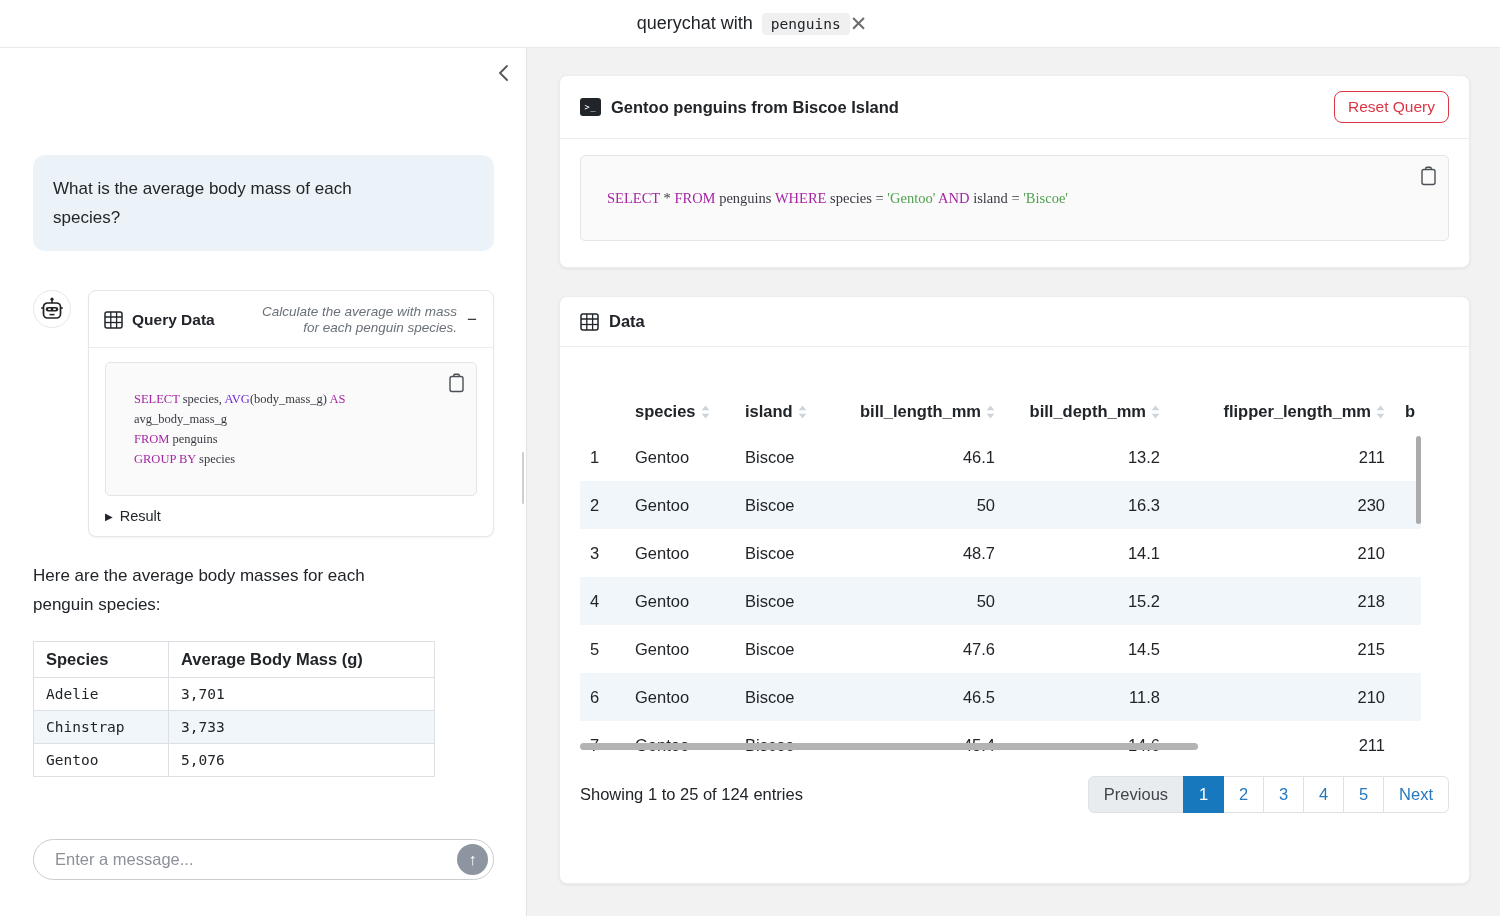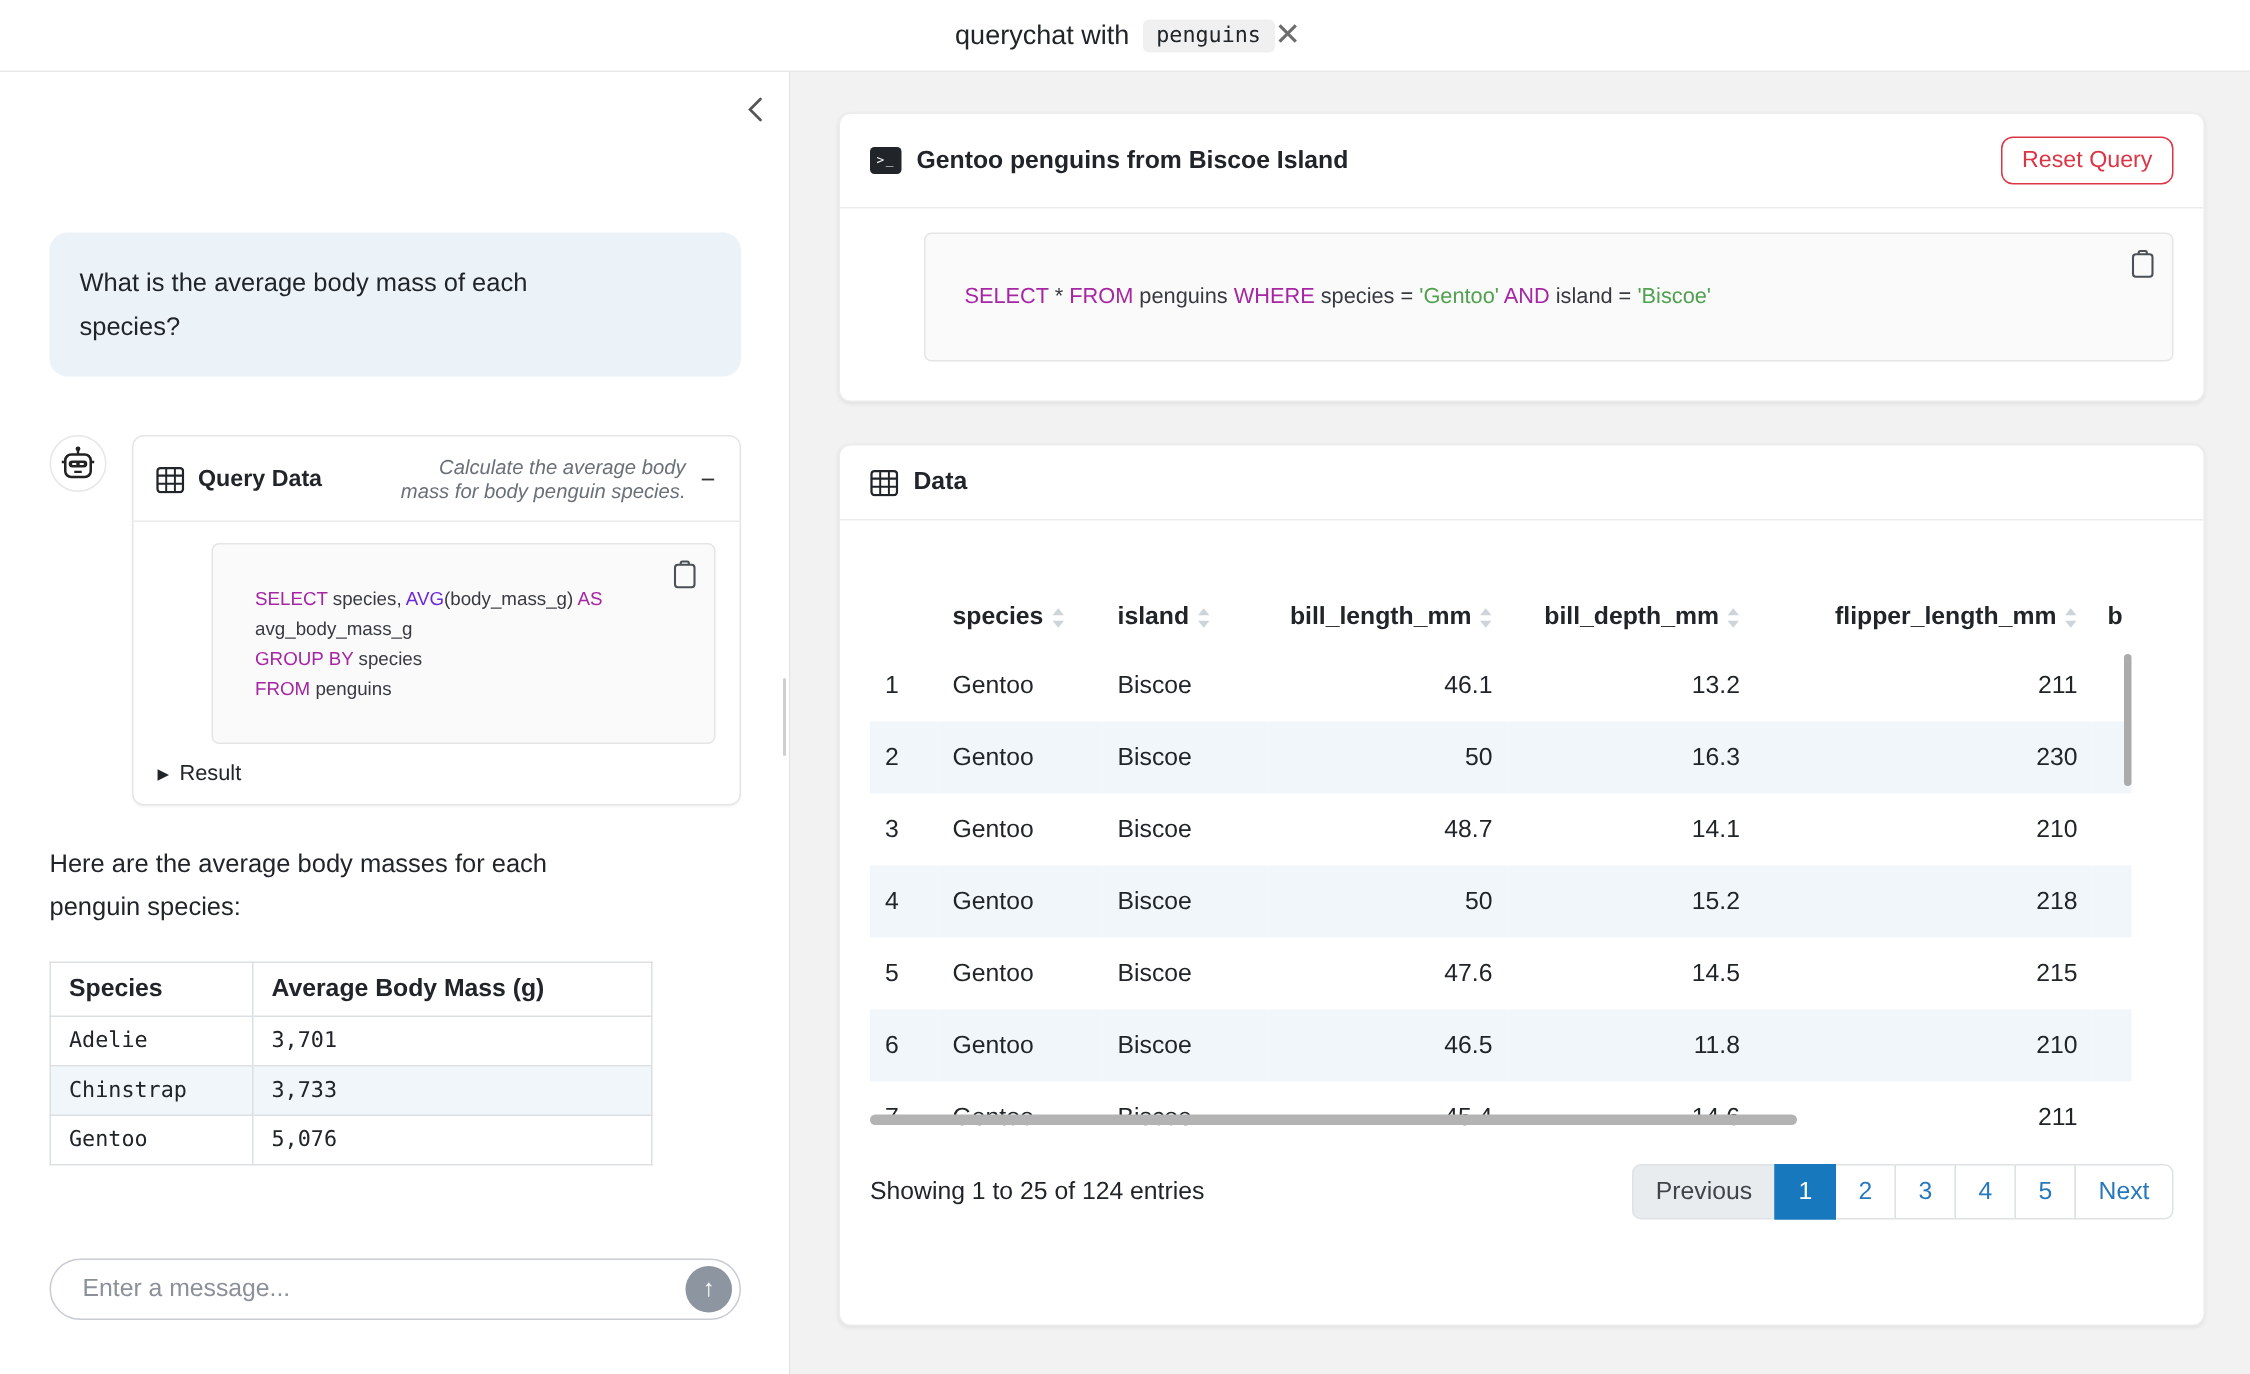--- a/index.html
+++ b/index.html
@@ -22,21 +22,21 @@
   .user-bubble { background:#ecf3f8; border-radius:12px; padding:19px 20px; font-size:17px; line-height:29px; }
   .user-bubble span { display:inline-block; max-width:352px; }
   .bot-row { margin-top:39px; display:flex; align-items:flex-start; gap:17px; }
   .bot-avatar { width:38px; height:38px; border-radius:50%; border:1px solid #e7e7e7; background:#fff; display:flex; align-items:center; justify-content:center; flex:0 0 38px; }
   .tool-card { flex:1; background:#fff; border:1px solid #e6e6e6; border-radius:8px; box-shadow:0 1px 2px rgba(0,0,0,.05); }
   .tool-card-header { display:flex; align-items:center; gap:9px; padding:13px 15px 12px 15px; border-bottom:1px solid #ececec; }
   .tool-title { font-weight:700; font-size:15.5px; }
   .tool-subtitle { margin-left:auto; font-style:italic; color:#6a7078; font-size:13.5px; line-height:15.5px; text-align:right; width:196px; }
   .minus-btn { border:none; background:none; font-size:17px; color:#333; cursor:pointer; line-height:1; padding:0 1px; }
   .tool-card-body { padding:14px 16px 12px 16px; }
-  .code-block { position:relative; background:#fafafa; border:1px solid #e5e5e5; border-radius:5px; font-family:Liberation Sans, sans-serif; color:#383a42;margin-left:36px; }
+  .code-block { position:relative; background:#fafafa; border:1px solid #e5e5e5; border-radius:5px; font-family:Liberation Serif, serif; color:#383a42; }
   .code-block.small { padding:26px 14px 26px 28px; font-size:12.5px; line-height:20px; }
   .code-block.big  { padding:31px 26px; font-size:14.5px; line-height:22px; }
   .copy-btn { position:absolute; top:8px; right:9px; background:none; border:none; cursor:pointer; padding:2px; }
   .tok-kw { color:#a626a4; } .tok-fn { color:#6d28d9; } .tok-str { color:#50a14f; }
   .result-toggle { margin-top:12px; font-size:14.5px; display:flex; align-items:center; gap:7px; cursor:pointer; }
   .result-tri { font-size:10px; }
   .assistant-text { margin-top:24px; font-size:17px; line-height:29px; }
   .assistant-text span { display:inline-block; max-width:392px; }
   .mass-table { margin-top:22px; width:402px; border-collapse:collapse; }
   .mass-table th, .mass-table td { border:1px solid #dcdfe3; text-align:left; }
@@ -141,36 +141,36 @@
               <span>
                 <svg width="19" height="18" viewBox="0 0 19 18">
                     <rect x="1" y="1" width="17" height="16" rx="2" fill="none" stroke="#212529" stroke-width="1.5"></rect>
                     <line x1="1" y1="6" x2="18" y2="6" stroke="#212529" stroke-width="1.5"></line>
                     <line x1="1" y1="11.5" x2="18" y2="11.5" stroke="#212529" stroke-width="1.3"></line>
                     <line x1="6.8" y1="1" x2="6.8" y2="17" stroke="#212529" stroke-width="1.3"></line>
                     <line x1="12.6" y1="1" x2="12.6" y2="17" stroke="#212529" stroke-width="1.3"></line>
                   </svg>
               </span>
               <span class="tool-title">Query Data</span>
-              <span class="tool-subtitle">Calculate the average body mass for body penguin species.</span>
+              <span class="tool-subtitle">Calculate the average with mass for each penguin species.</span>
               <button class="minus-btn">−</button>
             </div>
             <div class="tool-card-body">
               <div class="code-block small">
                 <button class="copy-btn">
                   <svg width="17" height="20" viewBox="0 0 17 20">
                       <rect x="2" y="3.5" width="13" height="15" rx="2" fill="none" stroke="#4a5056" stroke-width="1.4"></rect>
                       <path d="M5.8 3.5 v-1.2 a1 1 0 0 1 1 -1 h3.4 a1 1 0 0 1 1 1 v1.2" fill="none" stroke="#4a5056" stroke-width="1.4"></path>
                     </svg>
                 </button>
                 <div id="chat-sql">
                     <div><span class="tok-kw">SELECT</span><span> species, </span><span class="tok-fn">AVG</span><span>(body_mass_g) </span><span class="tok-kw">AS</span></div>
                     <div><span>avg_body_mass_g</span></div>
+                    <div><span class="tok-kw">FROM</span><span> penguins</span></div>
                     <div><span class="tok-kw">GROUP BY</span><span> species</span></div>
-                    <div><span class="tok-kw">FROM</span><span> penguins</span></div>
                   </div>
               </div>
               <div class="result-toggle">
                 <span class="result-tri">▶</span>
                 <span>Result</span>
               </div>
             </div>
           </div>
         </div>
 

